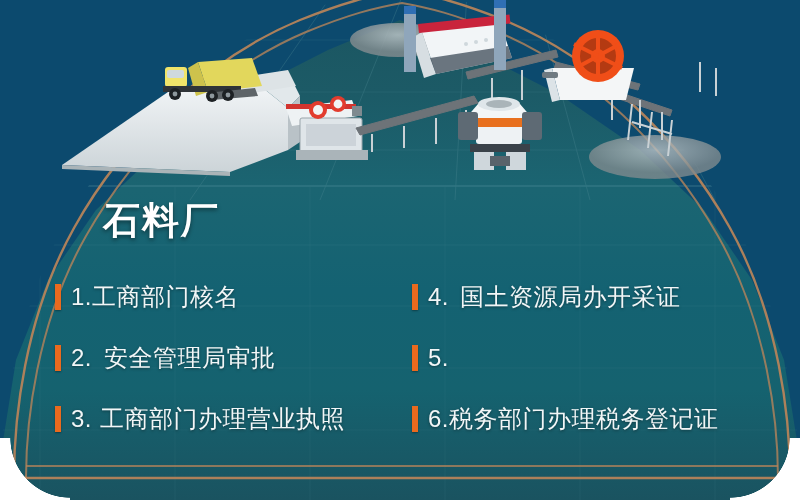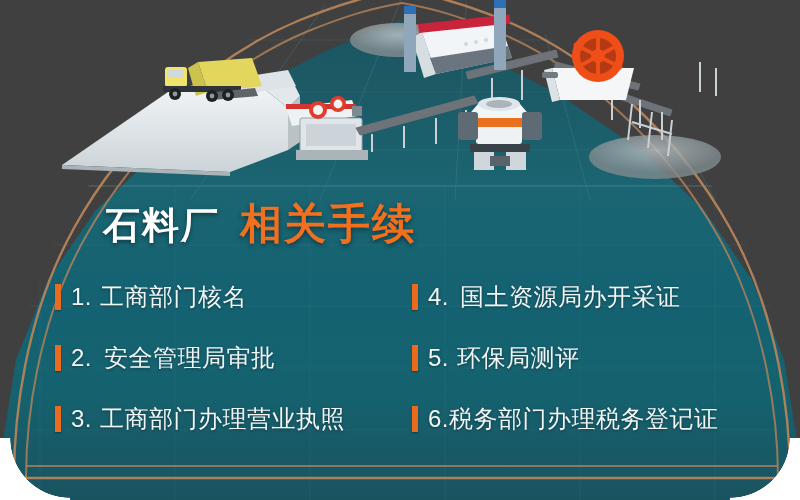--- a/index.html
+++ b/index.html
@@ -1,18 +1,18 @@
 <!DOCTYPE html>
 <html><head>
 <meta charset="utf-8">
 <style>
   html,body{margin:0;padding:0;background:#fff;}
   body{width:800px;height:500px;overflow:hidden;font-family:"Liberation Sans","DejaVu Sans",sans-serif;}
 
-  .stage{position:relative;width:800px;height:500px;background:#404040;overflow:hidden;}
+  .stage{position:relative;width:800px;height:500px;background:#0c4a6e;overflow:hidden;}
 
   
   .platform{
     position:absolute;left:0;top:0;width:800px;height:500px;
     clip-path: polygon(
       0% 100%, 0% 92%,
       2% 72%, 6% 56%, 12% 42%, 20% 30%, 30% 19%, 41% 10%, 50% 4%,
       59% 10%, 70% 19%, 80% 30%, 88% 42%, 94% 56%, 98% 72%, 100% 92%,
       100% 100%
     );
@@ -248,31 +248,30 @@
     <g stroke="#c9d1d5" stroke-width="2" fill="none">
       <path d="M632,104 L628,140 M652,112 L648,148 M672,120 L668,156 M632,122 L672,134"></path>
       <path d="M700,62 L700,92 M716,68 L716,96"></path>
     </g>
   </svg>
 
   <div class="content">
 
     <div class="headline">
       <span class="h-white">石料厂</span>
-      <span class="h-orange">相关手续</span>
     </div>
 
     <div class="list">
 
       <div class="row">
         <div class="col left">
           <div class="item">
             <span class="bar"></span>
             <span class="itxt">1.</span>
-            <span class="itxt" style="margin-left:8px">工商部门核名</span>
+            <span class="itxt" style="">工商部门核名</span>
           </div>
         </div>
         <div class="col right">
           <div class="item">
             <span class="bar"></span>
             <span class="itxt">4.</span>
             <span class="itxt" style="margin-left:11px">国土资源局办开采证</span>
           </div>
         </div>
       </div>
@@ -282,21 +281,20 @@
           <div class="item">
             <span class="bar"></span>
             <span class="itxt">2.</span>
             <span class="itxt" style="margin-left:12px">安全管理局审批</span>
           </div>
         </div>
         <div class="col right">
           <div class="item">
             <span class="bar"></span>
             <span class="itxt">5.</span>
-            <span class="itxt" style="margin-left:8px">环保局测评</span>
           </div>
         </div>
       </div>
 
       <div class="row">
         <div class="col left">
           <div class="item">
             <span class="bar"></span>
             <span class="itxt">3.</span>
             <span class="itxt" style="margin-left:8px">工商部门办理营业执照</span>

